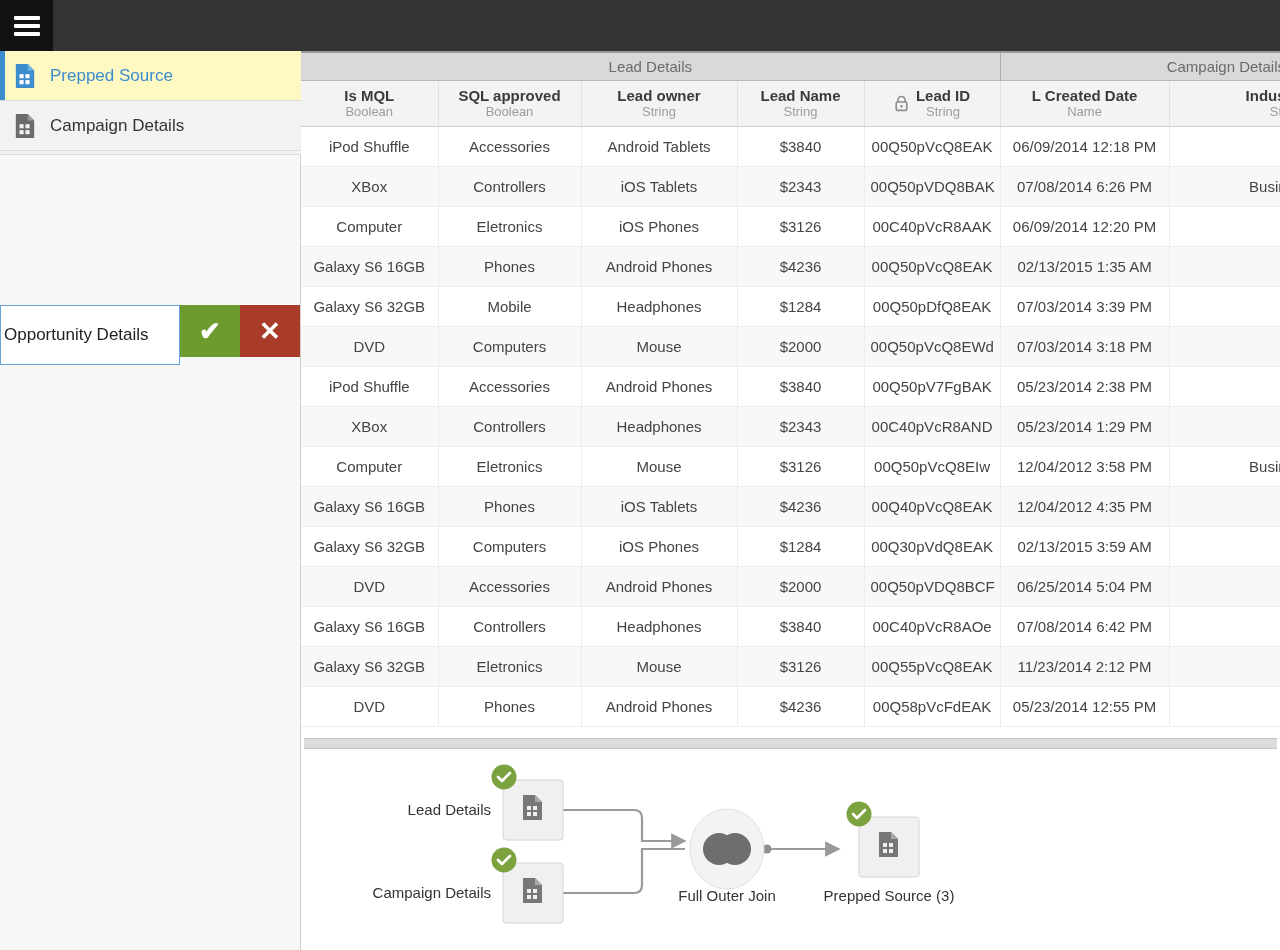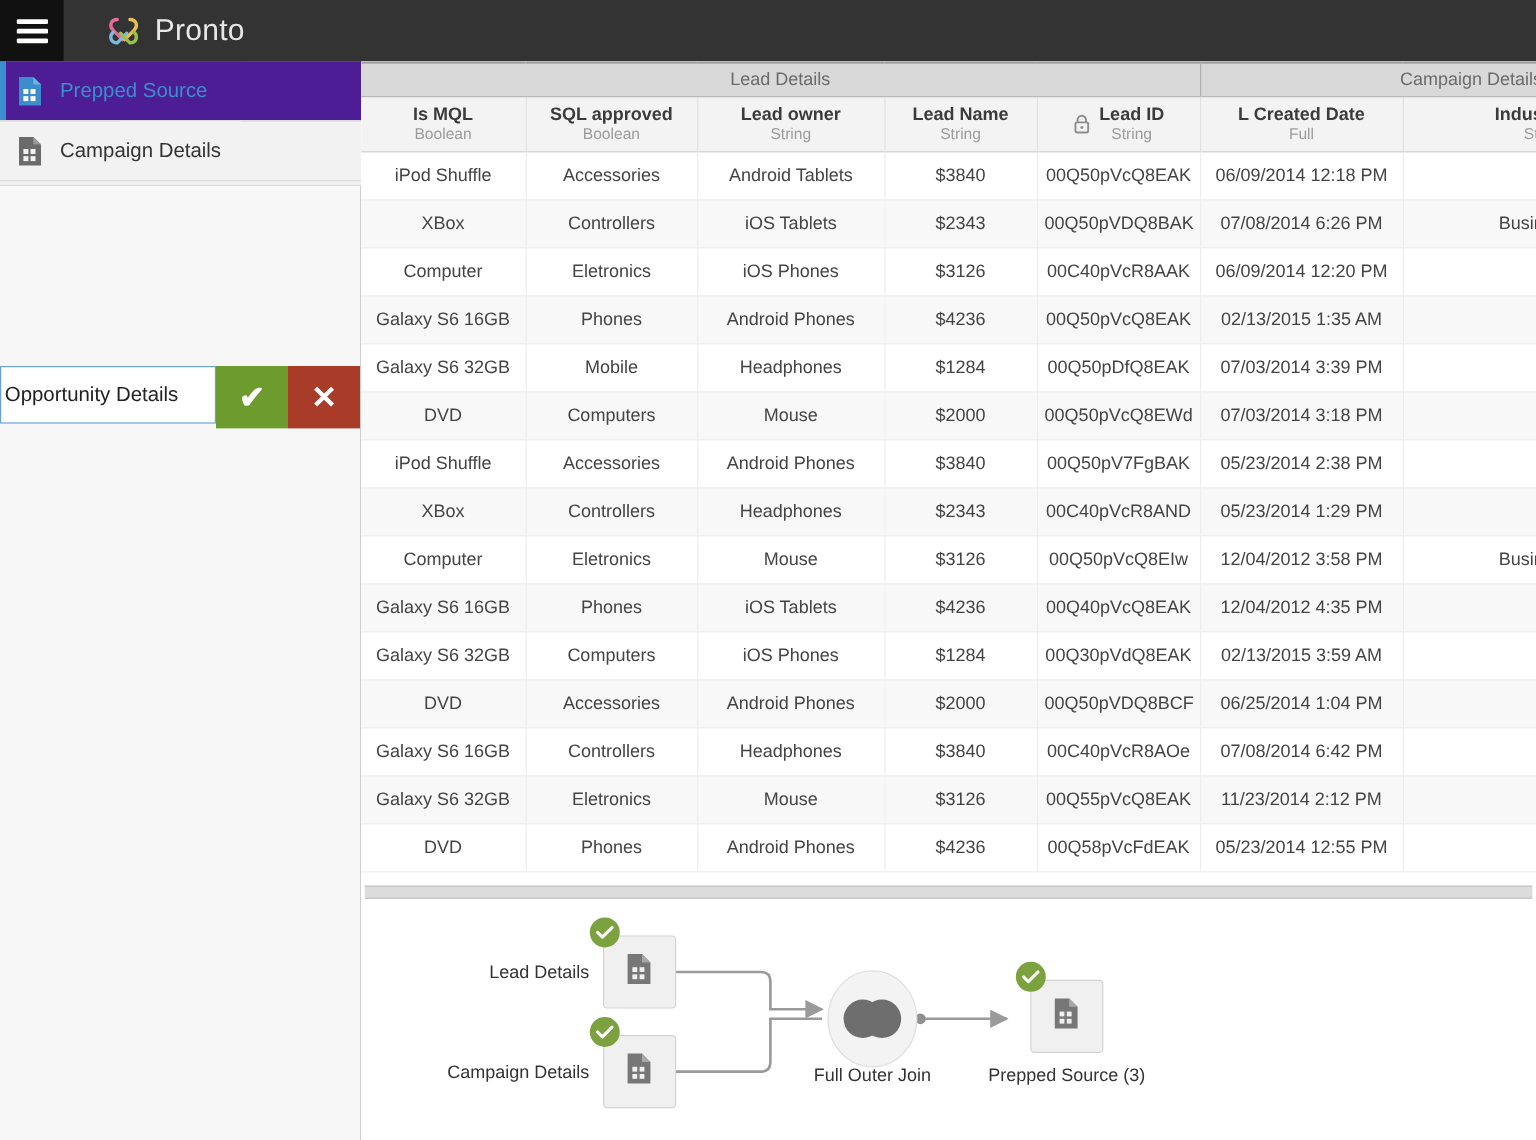--- a/index.html
+++ b/index.html
@@ -70,35 +70,35 @@
     font-size: 17px; font-style: italic; color: #8d8d8d; width: 230px;
   }
   #searchrow input::placeholder { color: #8d8d8d; font-style: italic; }
 
   .ds-item {
     position: relative; height: 50px; width: 301px;
     display: flex; align-items: center; gap: 14px; padding-left: 14px;
     border-bottom: 1px solid #dcdcdc; cursor: pointer;
     font-size: 17px;
   }
-  .ds-item.selected { background: #4c1d95; color: #3c8dce; }
+  .ds-item.selected { background: #fef9c3; color: #3c8dce; }
   .ds-item.selected::before {
     content: ""; position: absolute; left: 0; top: 0; bottom: 0; width: 5px;
     background: #3c8dce;
   }
   .ds-item.plain { background: #f2f2f2; color: #333333; }
   .ds-item .fileicon { width: 22px; height: 26px; flex: 0 0 auto; }
 
   
   #edit-row {
     position: absolute; left: 0; top: 254px; width: 301px; height: 52px;
     display: flex;
   }
   #edit-row input[type=text] {
-    width: 180px; height: 48px;
+    width: 180px; height: 60px;
     border: 1px solid #6ba3d6; outline: none;
     font-family: "Liberation Sans", sans-serif;
     font-size: 17px; color: #222; padding-left: 3px; background: #fff;
   }
   #edit-row .confirm-btn, #edit-row .cancel-btn {
     width: 60px; height: 52px; display: flex; align-items: center; justify-content: center;
     cursor: pointer;
   }
   #edit-row .confirm-btn { background: #6e9b2d; }
   #edit-row .cancel-btn  { background: #a93c29; }
@@ -176,31 +176,20 @@
 </head>
 <body>
 
 <div id="topbar">
   <div id="hamburger-block">
     <span class="bars">
         <i></i>
         <i></i>
         <i></i>
       </span>
-  </div>
-  <div id="brand">
-    <svg class="logo" viewBox="0 0 34 34">
-      <g fill="none" stroke-width="3.2" stroke-linecap="round">
-        <path d="M11 6 C5 6 3 12 7 16 L16 25" stroke="#e46b9b"></path>
-        <path d="M23 6 C29 6 31 12 27 16 L18 25" stroke="#e8c04a"></path>
-        <path d="M7 18 C3 22 5 28 11 28 L20 19" stroke="#7fb9e0"></path>
-        <path d="M27 18 C31 22 29 28 23 28 L14 19" stroke="#9bc04a"></path>
-      </g>
-    </svg>
-    <span class="brand-text">Pronto</span>
   </div>
 </div>
 
 <div id="leftpanel">
 
   <div id="tabstrip">
     <div class="tabbtn">
       <svg width="28" height="28" viewBox="0 0 28 28">
         <g fill="#e4e4e4">
           <rect x="4" y="5" width="5" height="5"></rect>
@@ -345,21 +334,21 @@
             <div class="hd-texts">
               <div class="hd-name left">Lead ID</div>
               <div class="hd-type left">String</div>
             </div>
           </div>
         </th>
         <th>
           <div class="hd-inner">
             <div class="hd-texts">
               <div class="hd-name left">L Created Date</div>
-              <div class="hd-type left">Full</div>
+              <div class="hd-type left">Name</div>
             </div>
           </div>
         </th>
         <th>
           <div class="hd-inner" style="justify-content:flex-start;padding-left:68px;">
             <div class="hd-texts">
               <div class="hd-name left">Industry Ca</div>
               <div class="hd-type left">String</div>
             </div>
           </div>
@@ -465,21 +454,21 @@
           <td>00Q30pVdQ8EAK</td>
           <td>02/13/2015 3:59 AM</td>
           <td>Unkown</td>
         </tr>
         <tr>
           <td>DVD</td>
           <td>Accessories</td>
           <td>Android Phones</td>
           <td>$2000</td>
           <td>00Q50pVDQ8BCF</td>
-          <td>06/25/2014 1:04 PM</td>
+          <td>06/25/2014 5:04 PM</td>
           <td>Unkown</td>
         </tr>
         <tr>
           <td>Galaxy S6 16GB</td>
           <td>Controllers</td>
           <td>Headphones</td>
           <td>$3840</td>
           <td>00C40pVcR8AOe</td>
           <td>07/08/2014 6:42 PM</td>
           <td>Unkown</td>

